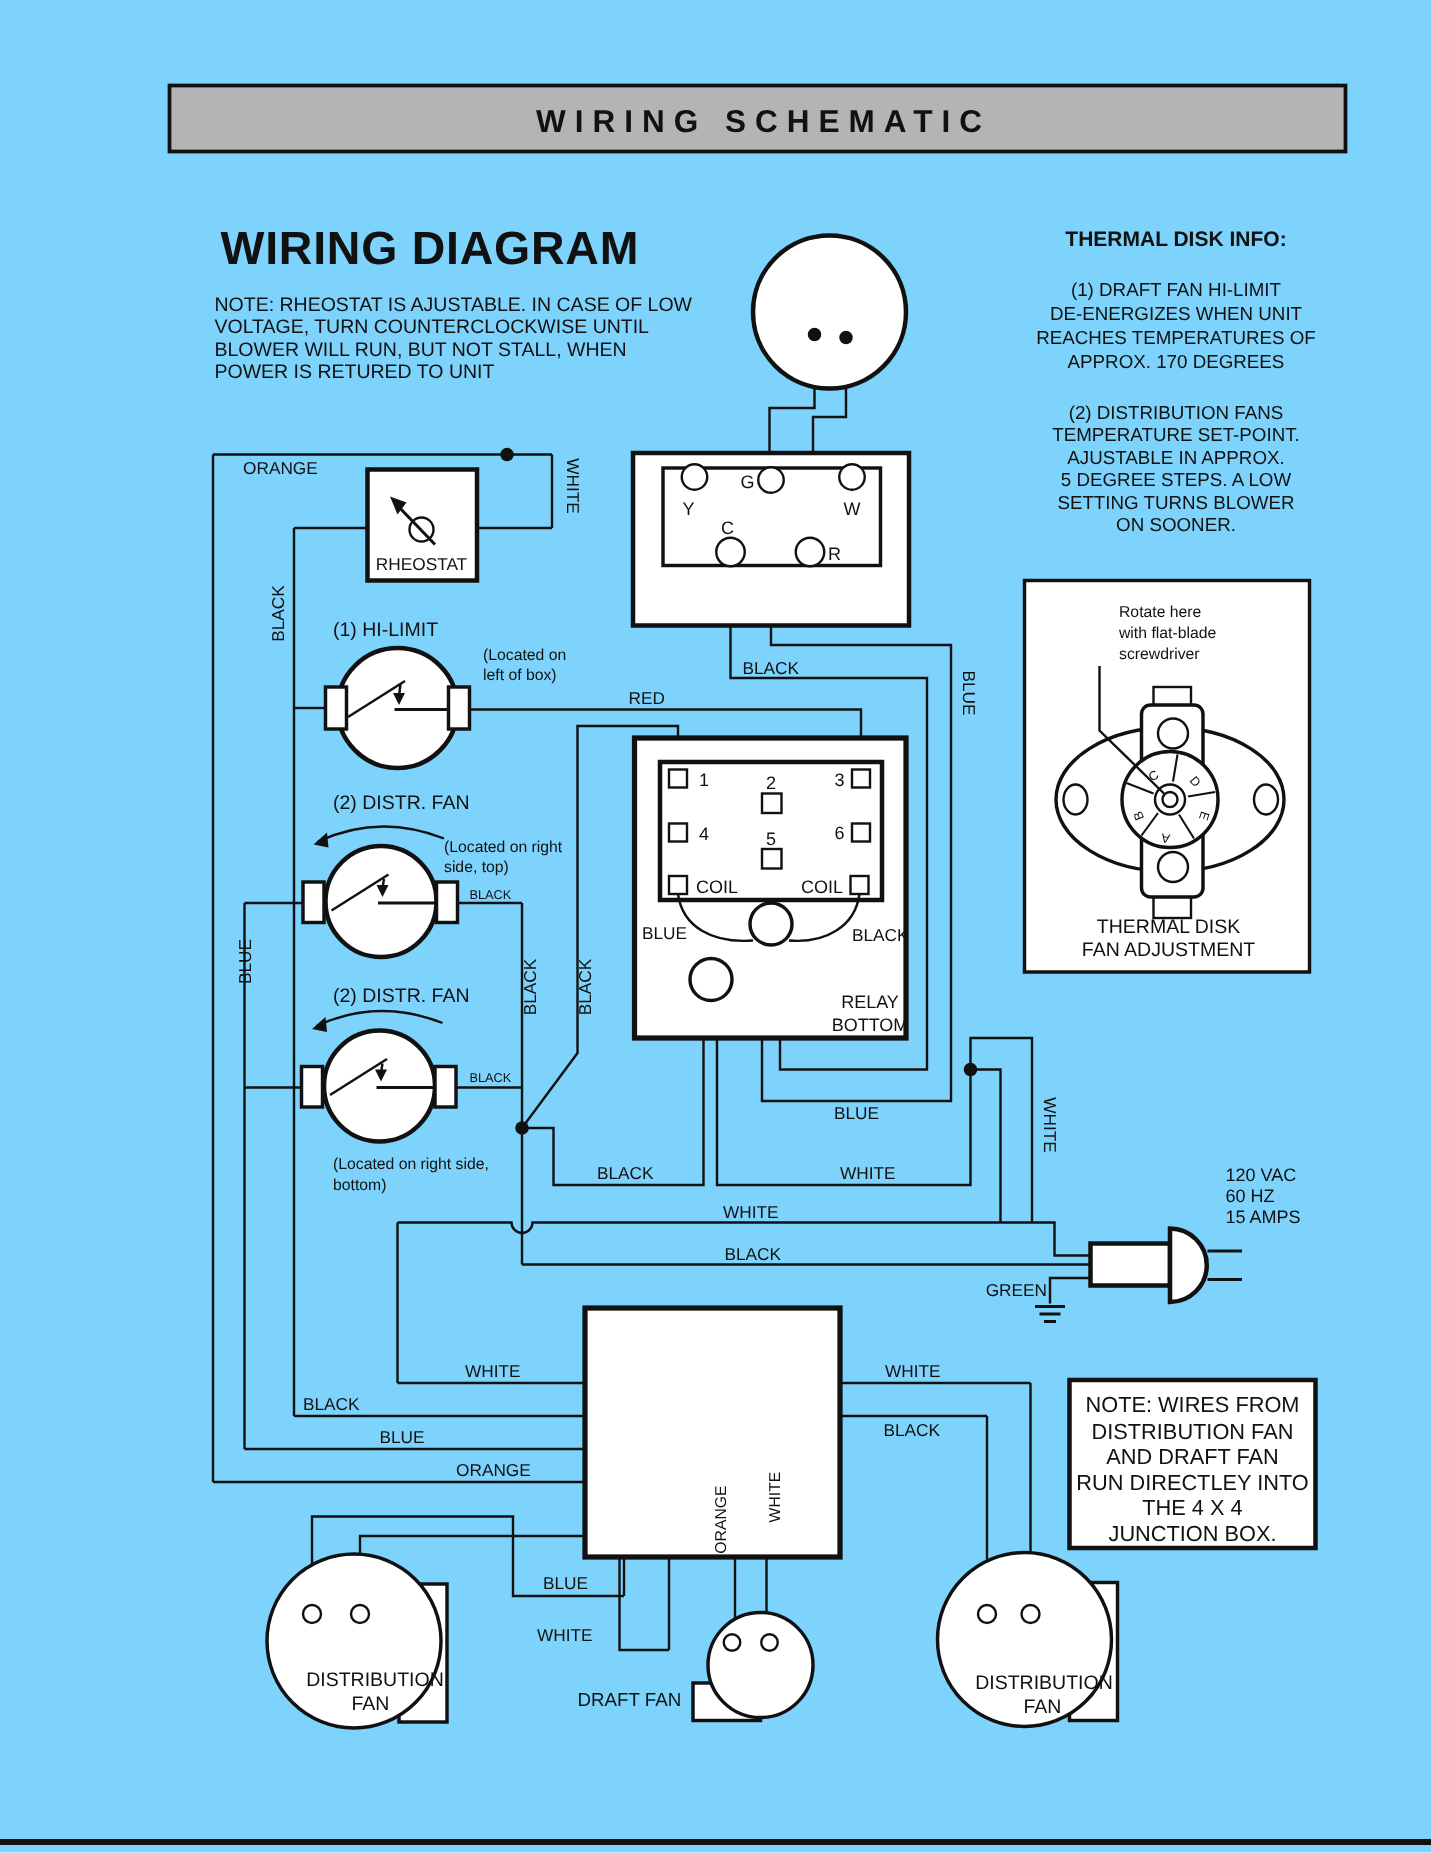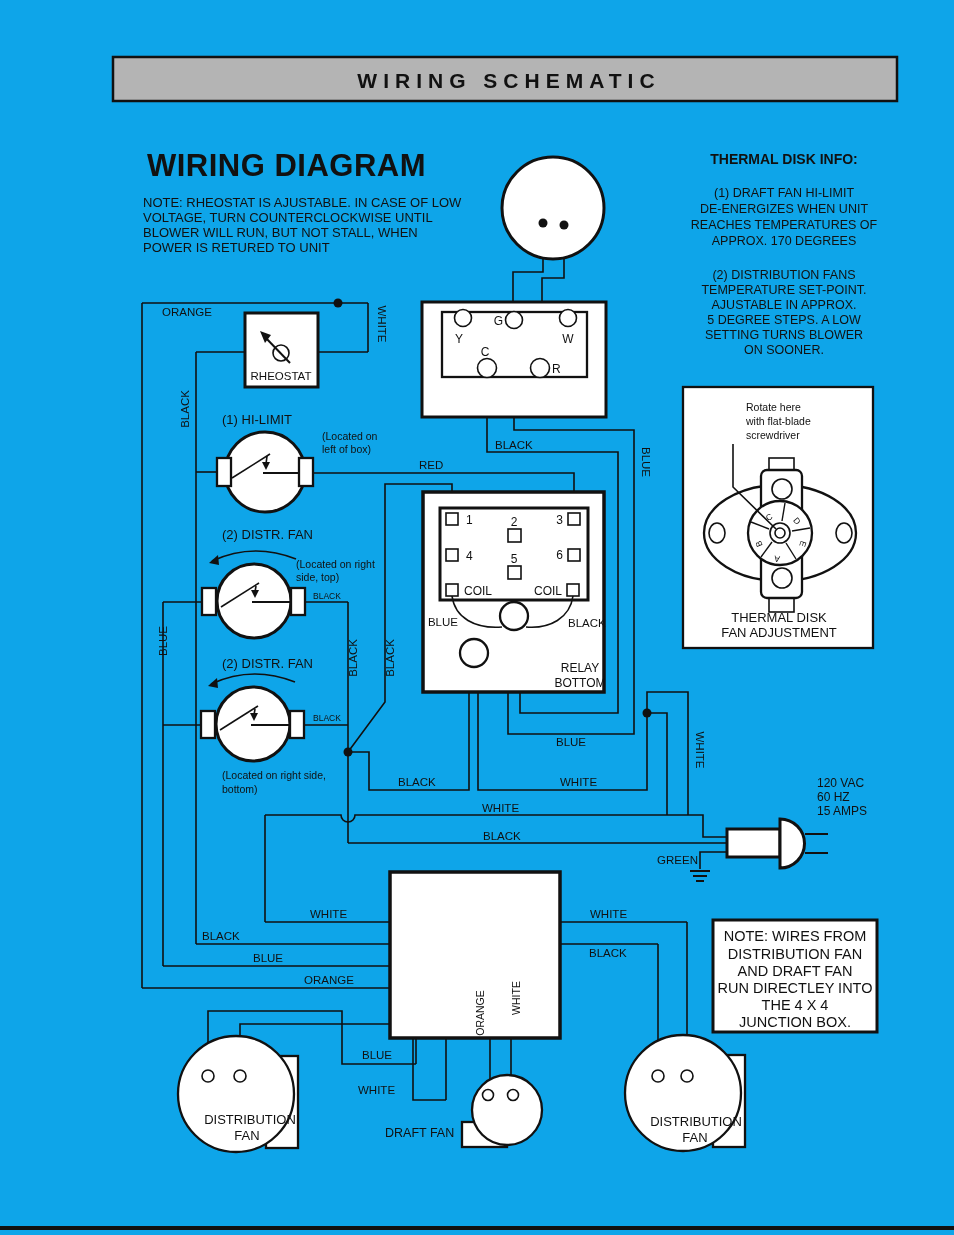--- a/index.html
+++ b/index.html
@@ -1,16 +1,16 @@
 <!DOCTYPE html>
 <html><head>
 <meta charset="utf-8">
 <style>
   html,body{margin:0;padding:0;background:#fff;}
-  .page{width:954px;height:1235px;position:relative;background:#0ea5e9;margin:0 auto;}
+  .page{width:954px;height:1235px;position:relative;background:#7dd3fc;margin:0 auto;}
   svg{display:block;}
   text{font-family:"Liberation Sans","DejaVu Sans",sans-serif;fill:#111;}
   .s8{font-size:8.5px;}
   .s10{font-size:10.5px;}
   .s11{font-size:11.5px;}
   .s12{font-size:12px;}
   .s13{font-size:13px;}
   .s14{font-size:14.5px;}
   .s15{font-size:12.5px;}
   .b{font-weight:bold;}

